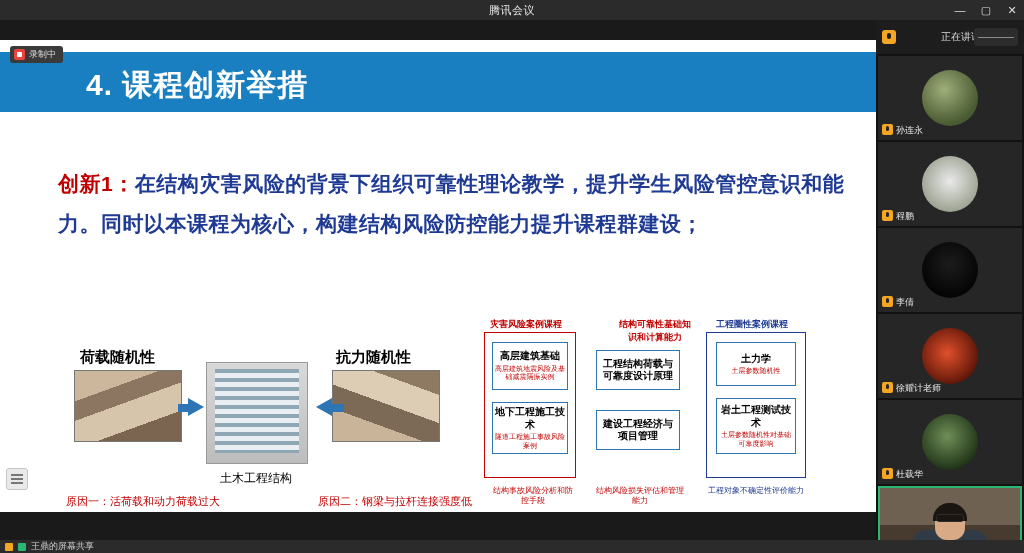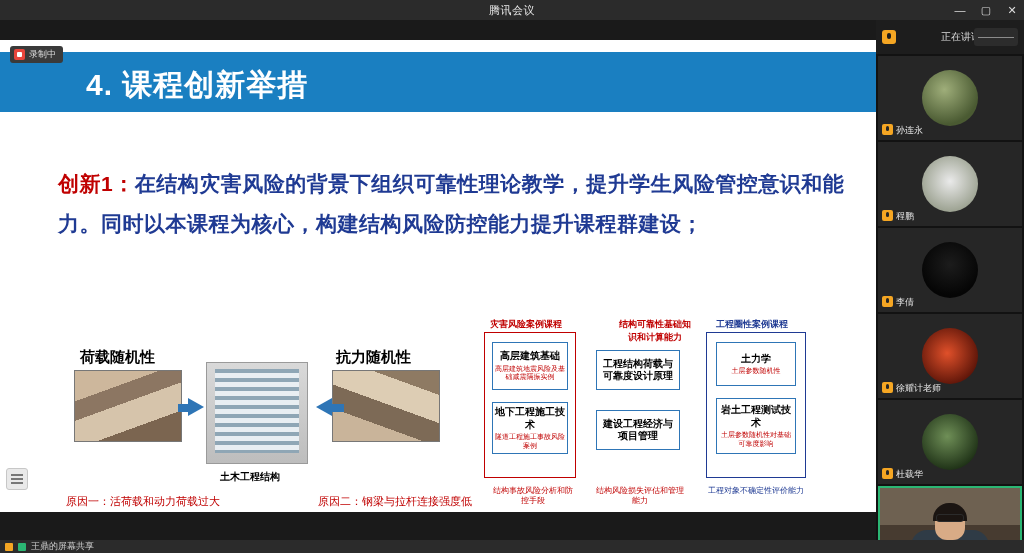--- a/index.html
+++ b/index.html
@@ -90,21 +90,21 @@
     line-height: 40px; letter-spacing: .5px;
   }
   .para .em { color: #c00000; }
 
   
   .leftdiag { position:absolute; left: 60px; top: 232px; width: 420px; height: 160px;}
   .lbl-red { color:#c00000; font-weight:normal; }
 
   .cap-left  { position:absolute; left:20px;  top:0;   font-size:15px; font-weight:bold; color:#000; }
   .cap-right { position:absolute; left:276px; top:0;   font-size:15px; font-weight:bold; color:#000; }
-  .cap-mid   { position:absolute; left:160px; top:122px; font-size:10px; font-weight:bold; color:#000; }
+  .cap-mid   { position:absolute; left:160px; top:122px; font-size:12px; font-weight:normal; color:#000; }
 
   .ph {
     position:absolute; top:22px; width:108px; height:72px;
     border:1px solid #777; background:#b9a18c; overflow:hidden;
   }
   .ph.left { left:14px; background:
      linear-gradient(160deg,#cdb79c 0 28%,#8c7662 28% 46%,#d6c4ab 46% 72%,#7b6550 72% 100%); }
   .ph.right{ left:272px; background:
      linear-gradient(20deg,#c9b49a 0 30%,#7d6a56 30% 52%,#ddcdb4 52% 78%,#8e7a63 78% 100%); }
   .bldg {

